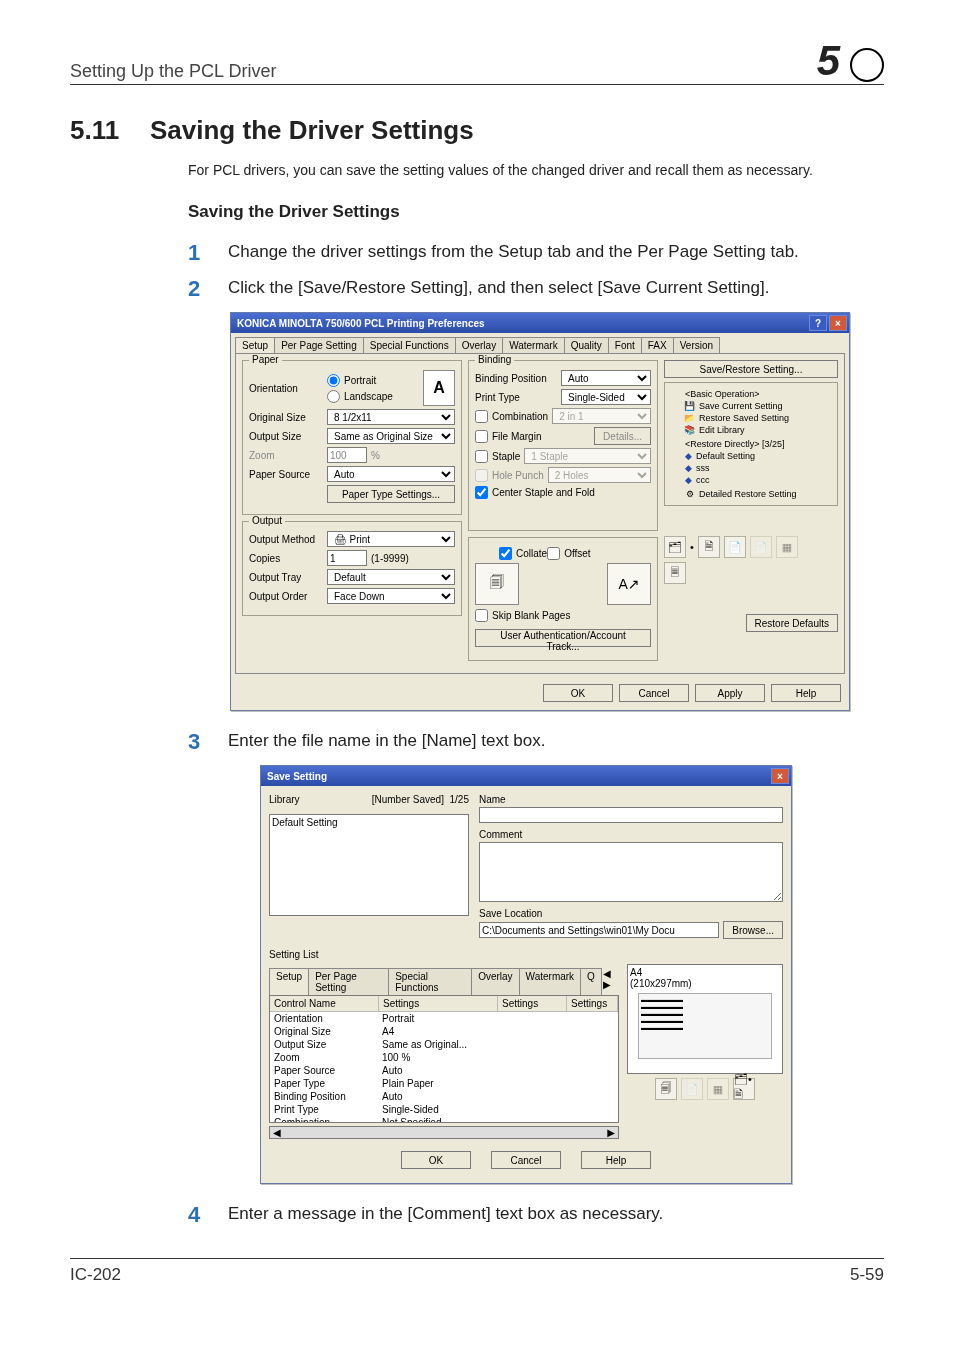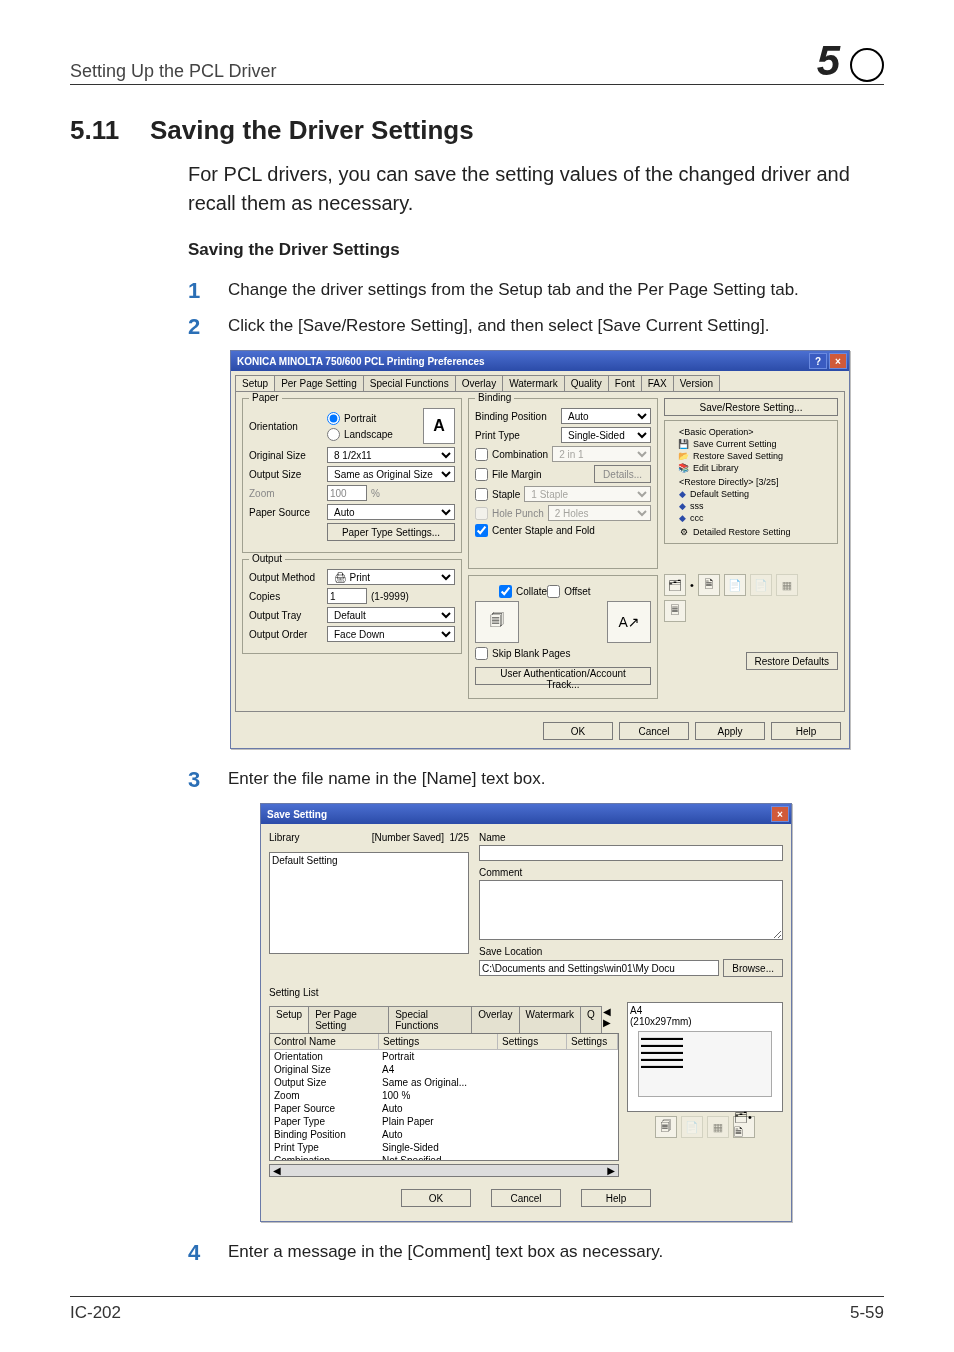--- a/index.html
+++ b/index.html
@@ -55,21 +55,21 @@
     width: 60px;
   }
   .h1 .txt {
     font-size: 26px;
     font-weight: bold;
   }
   .body-indent {
     margin-left: 118px;
   }
   p.body {
-    font-size: 20px;
+    font-size: 14px;
     margin: 0 0 22px 0;
     line-height: 1.45;
   }
   .sub {
     font-size: 17px;
     font-weight: bold;
     margin: 14px 0 18px 0;
   }
   ol.steps {
     list-style: none;
@@ -204,21 +204,21 @@
   .orient-box {
     width: 30px; height: 34px; border:1px solid #888; background:#fff;
     display:flex; align-items:center; justify-content:center;
     font-weight:bold; font-size:16px;
   }
 
   .col-left { flex: 0 0 220px; }
   .col-mid { flex: 0 0 190px; }
   .col-right { flex: 1; }
 
-  .restore-list { border:1px solid #a0a090; padding:4px 14px; font-size:9px; }
+  .restore-list { border:1px solid #a0a090; padding:4px 20px; font-size:9px; }
   .restore-list .item { display:flex; align-items:center; gap:4px; margin:2px 0; white-space:nowrap; }
   .icon-sm { width:10px; height:10px; display:inline-flex; align-items:center; justify-content:center; font-size:9px;}
   .bullet-blue{ color:#2b4ba8; font-size:9px;}
   .collate-imgs { display:flex; gap:6px; align-items:center; justify-content:space-between; }
   .collate-pic { width:42px; height:40px; border:1px solid #888; background:#f8f7f0; display:flex; align-items:center; justify-content:center;}
   .collate-pic span{ font-size:14px; }
   .toolbar-icons { display:flex; gap:4px; align-items:center; margin-top:4px;}
   .ico-btn { width:20px; height:20px; border:1px solid #b0b0a0; background:#f4f2e8; display:flex; align-items:center; justify-content:center; font-size:11px;}
 
   .bottom-btns {

